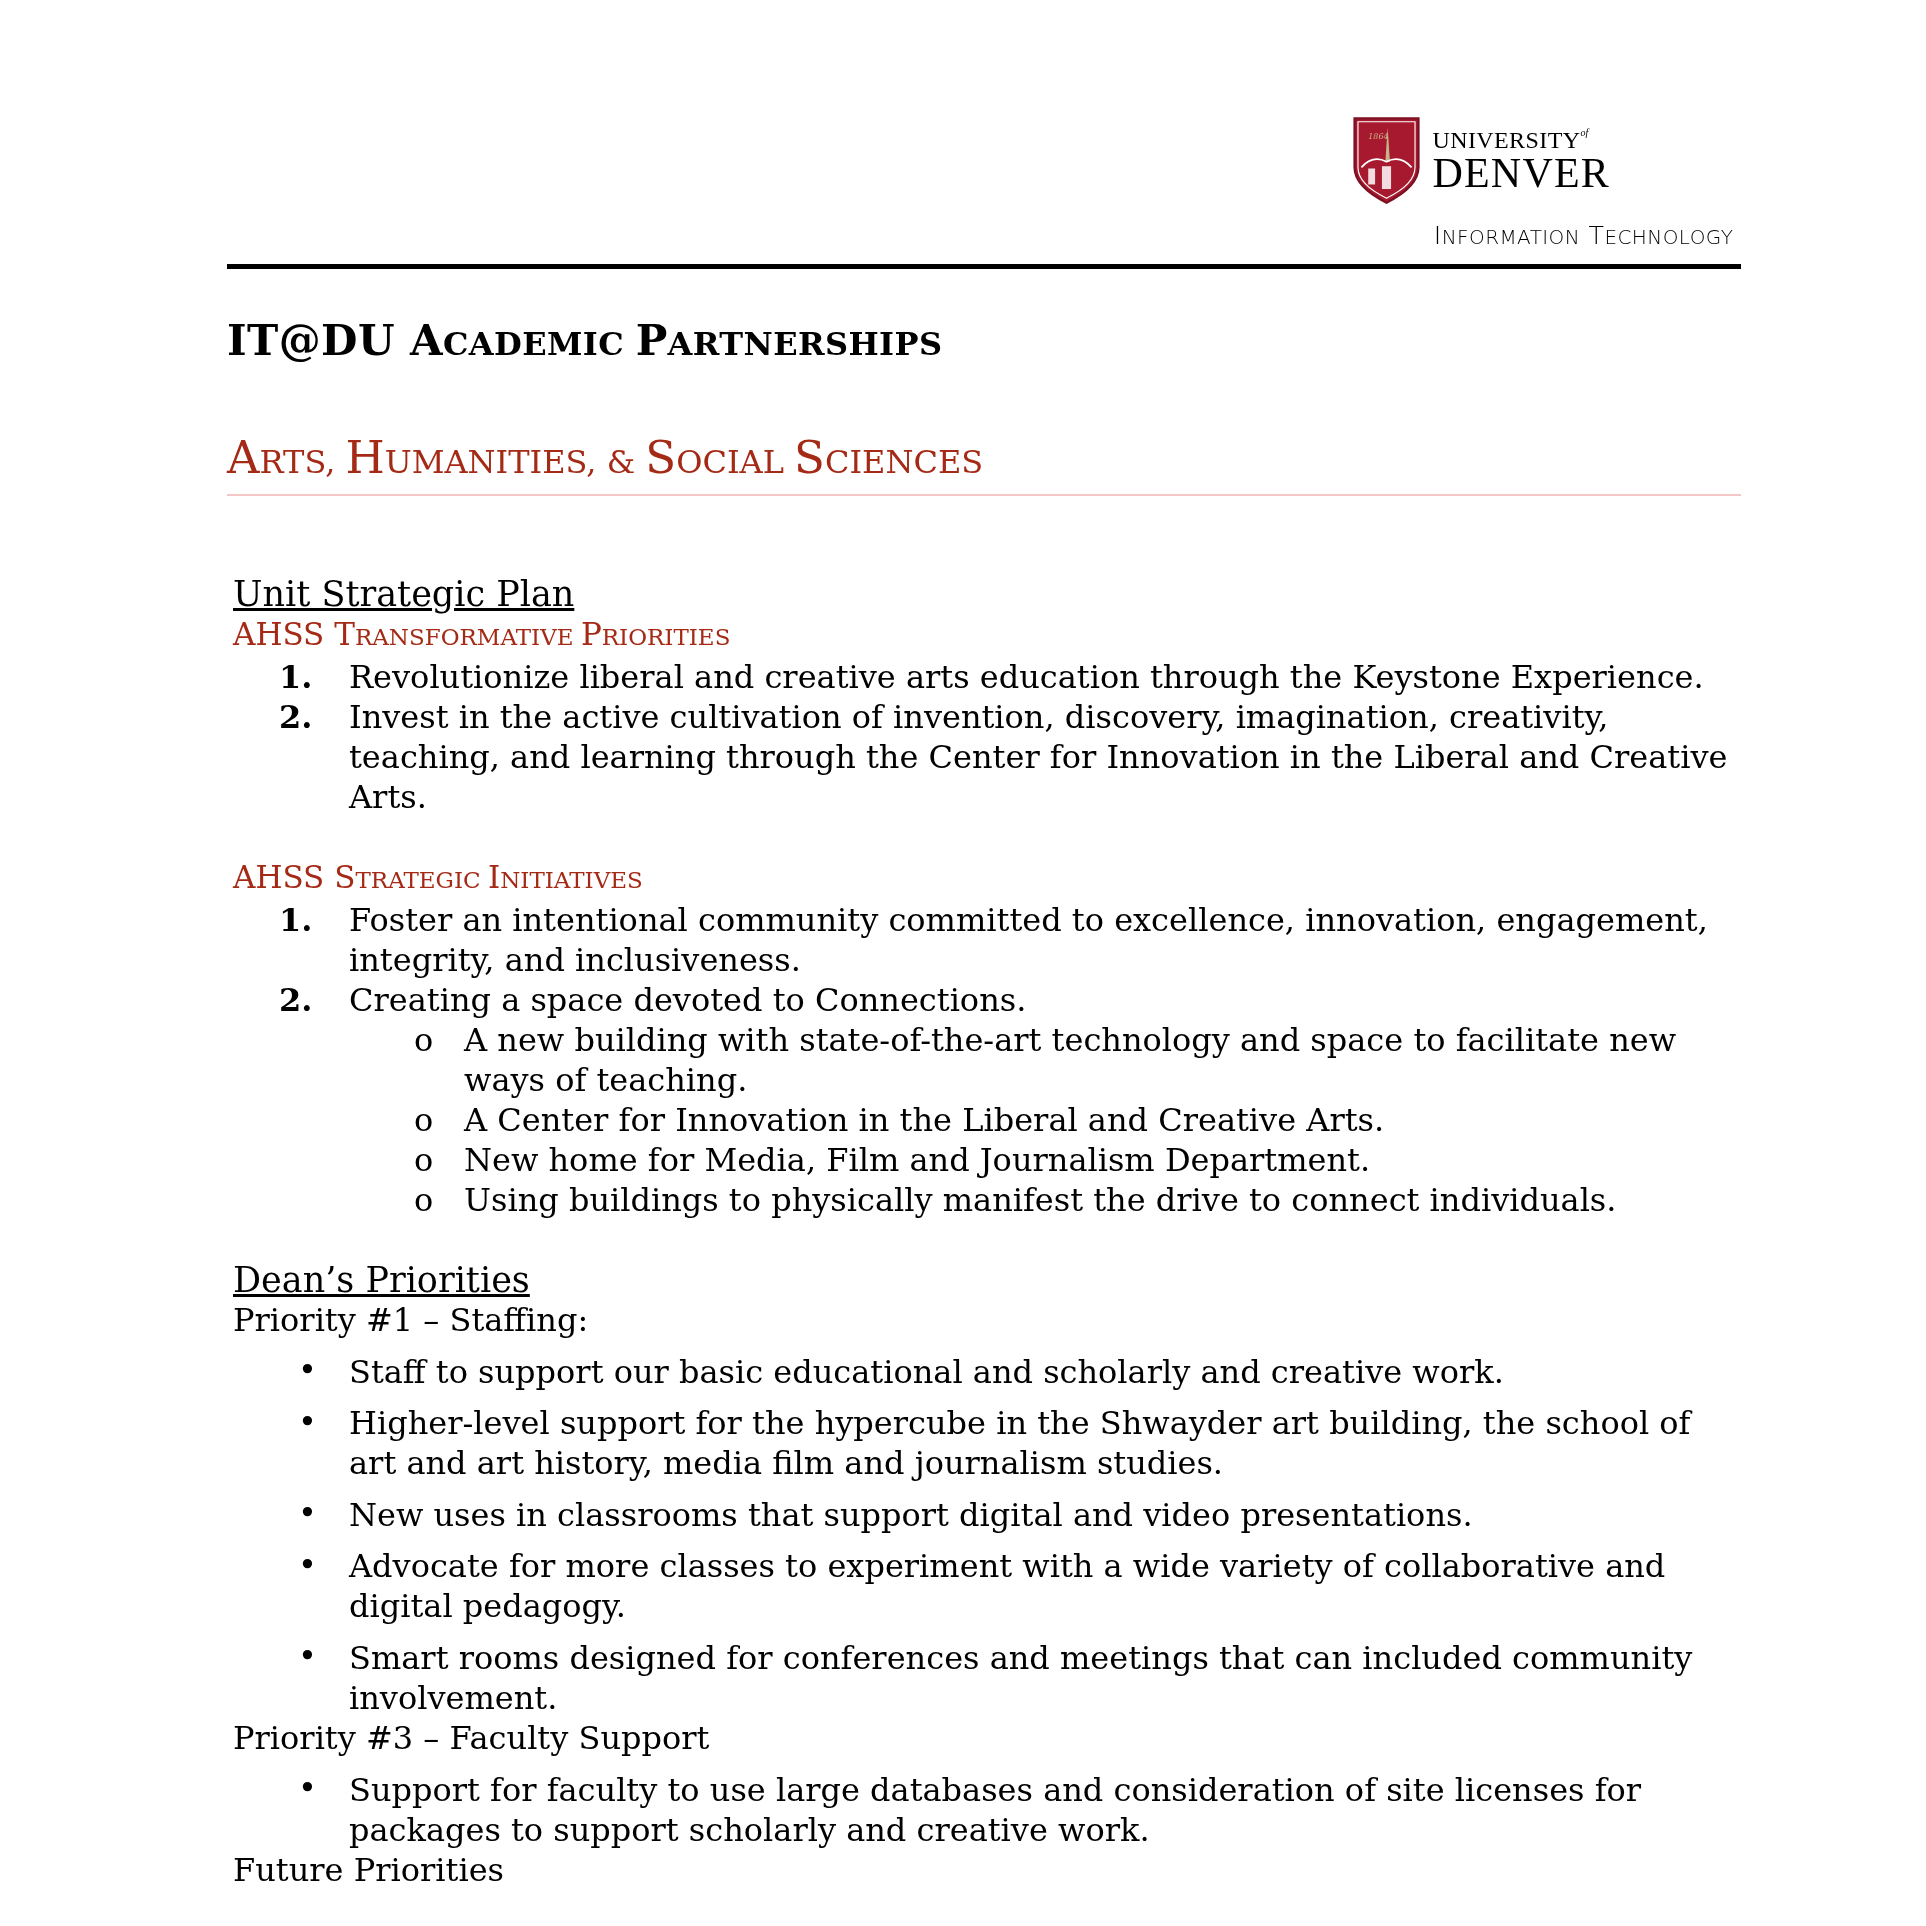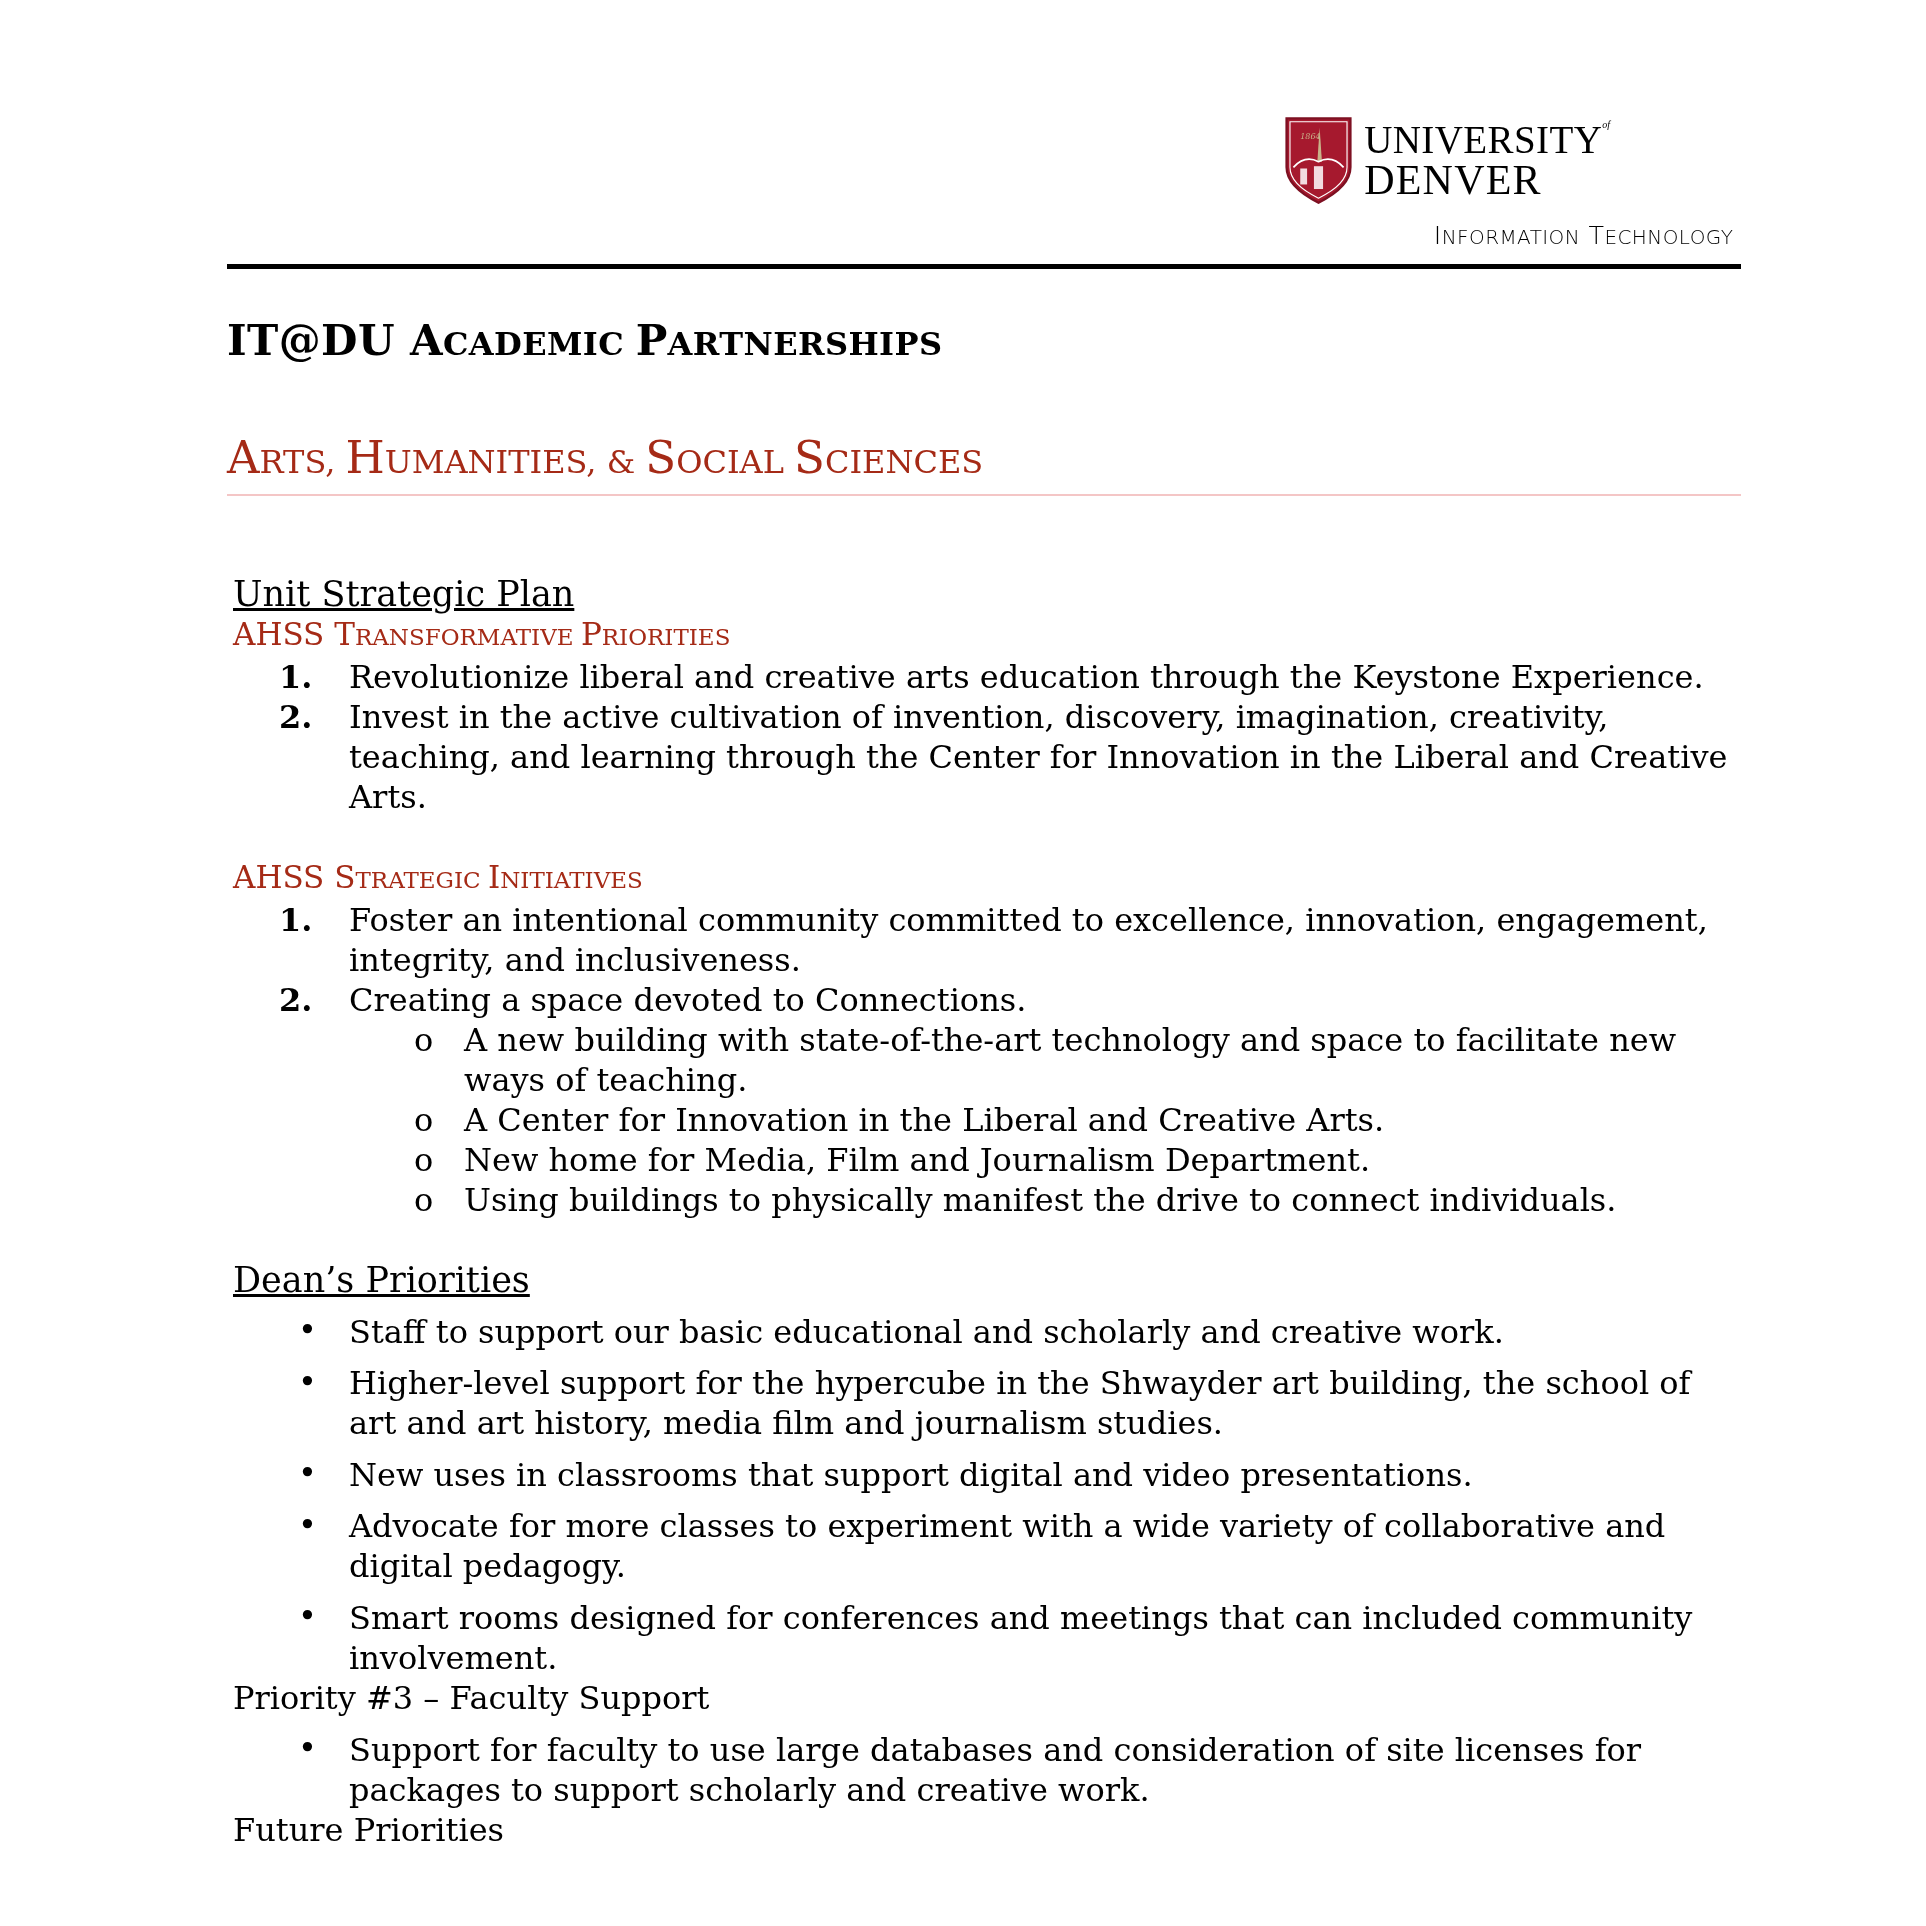--- a/index.html
+++ b/index.html
@@ -4,21 +4,21 @@
 <style>
   html, body { margin: 0; padding: 0; background: #ffffff; }
   body {
     width: 1965px; height: 2542px; position: relative; overflow: hidden;
     font-family: "DejaVu Serif", "Liberation Serif", serif; color: #000;
   }
   .header { position: absolute; left: 227px; top: 116px; width: 1514px; height: 154px; }
   .logo { position: absolute; right: 131px; top: 0; display: flex; align-items: center; }
   .shield { width: 69px; height: 89px; }
   .wordmark { margin-left: 11.6px; font-family: "Liberation Serif", serif; line-height: 1; }
-  .wm-univ { font-size: 39px; letter-spacing: 0.4px; }
+  .wm-univ { font-size: 24px; letter-spacing: 0.4px; }
   .wm-of { font-size: 10px; font-style: italic; vertical-align: top; }
   .wm-denver { font-size: 42px; letter-spacing: 1.2px; }
   .dept { position: absolute; right: 7.7px; top: 104px; font-family: "DejaVu Sans", sans-serif; font-size: 25.4px; font-weight: 300; letter-spacing: 0.4px; }
   .dept .sc { font-size: 20px; }
   .header-rule { position: absolute; left: 0; top: 148px; width: 1514px; height: 5.4px; background: #000; }
 
   .title { position: absolute; left: 227px; top: 316px; font-size: 42px; font-weight: bold; letter-spacing: 0.4px; }
   .title .sc, .section-title .sc { font-size: 32px; }
   .section-title { position: absolute; left: 227px; top: 431px; font-size: 45px; color: #a52a16; }
   .section-rule { position: absolute; left: 227px; top: 494px; width: 1514px; height: 2.3px; background: #f4c6c6; }
@@ -94,20 +94,21 @@
     <div class="sub-item"><span class="o">o</span><span>A new building with state-of-the-art technology and space to facilitate new ways of teaching.</span></div>
     <div class="sub-item"><span class="o">o</span><span>A Center for Innovation in the Liberal and Creative Arts.</span></div>
     <div class="sub-item"><span class="o">o</span><span>New home for Media, Film and Journalism Department.</span></div>
     <div class="sub-item"><span class="o">o</span><span>Using buildings to physically manifest the drive to connect individuals.</span></div>
   </div>
 
   <div class="gap"></div>
 
   <div class="u-head">Dean’s Priorities</div>
 
+  <div class="plain">Priority #1 – Staffing:</div>
   <div class="bul-item"><span class="b">•</span><span>Staff to support our basic educational and scholarly and creative work.</span></div>
   <div class="bul-item"><span class="b">•</span><span>Higher-level support for the hypercube in the Shwayder art building, the school of art and art history, media film and journalism studies.</span></div>
 
   <div class="bul-item"><span class="b">•</span><span>New uses in classrooms that support digital and video presentations.</span></div>
   <div class="bul-item"><span class="b">•</span><span>Advocate for more classes to experiment with a wide variety of collaborative and digital pedagogy.</span></div>
   <div class="bul-item"><span class="b">•</span><span>Smart rooms designed for conferences and meetings that can included community involvement.</span></div>
 
   <div class="plain">Priority #3 – Faculty Support</div>
   <div class="bul-item"><span class="b">•</span><span>Support for faculty to use large databases and consideration of site licenses for packages to support scholarly and creative work.</span></div>
 

